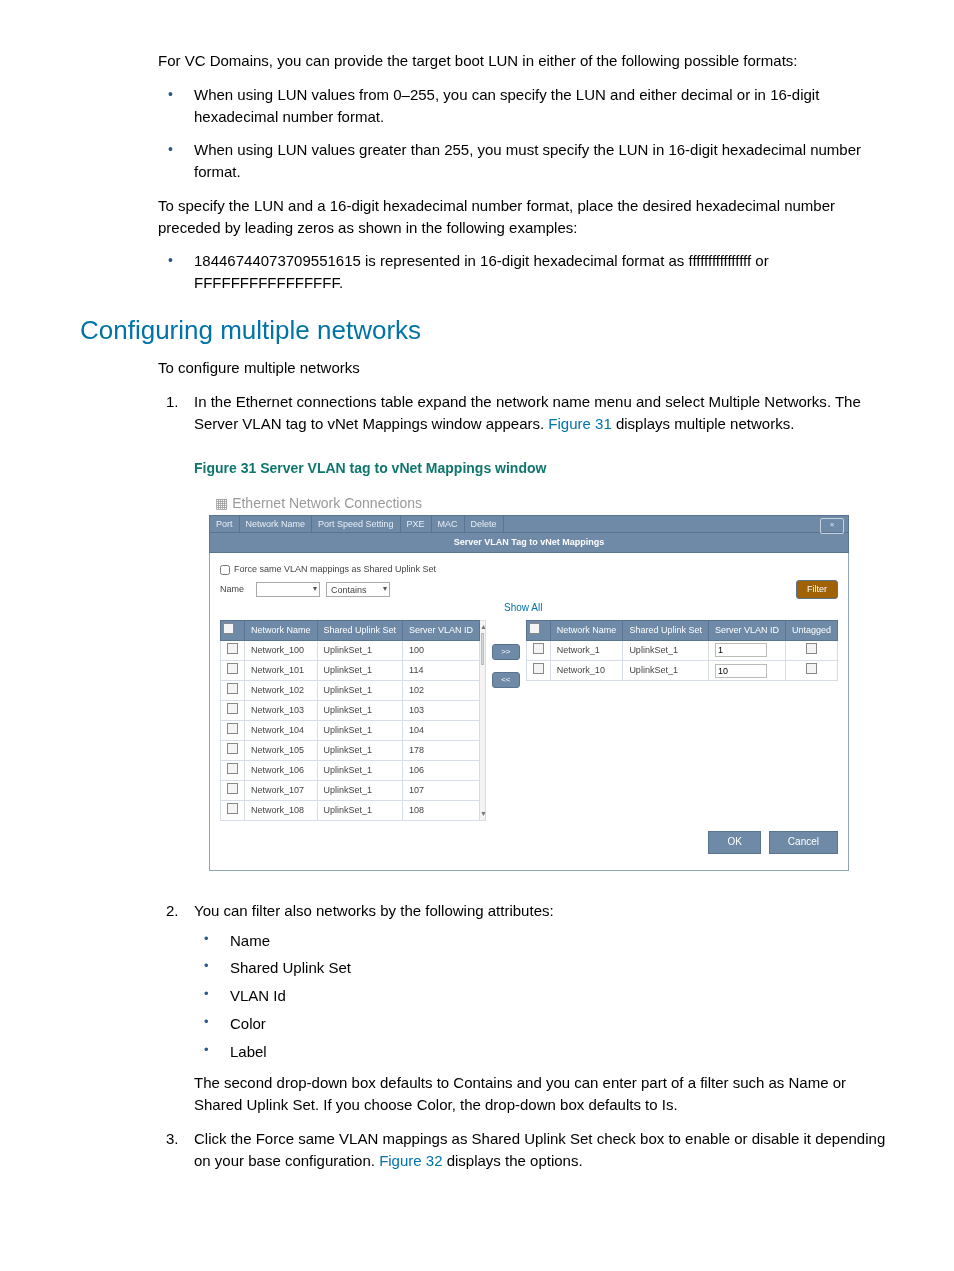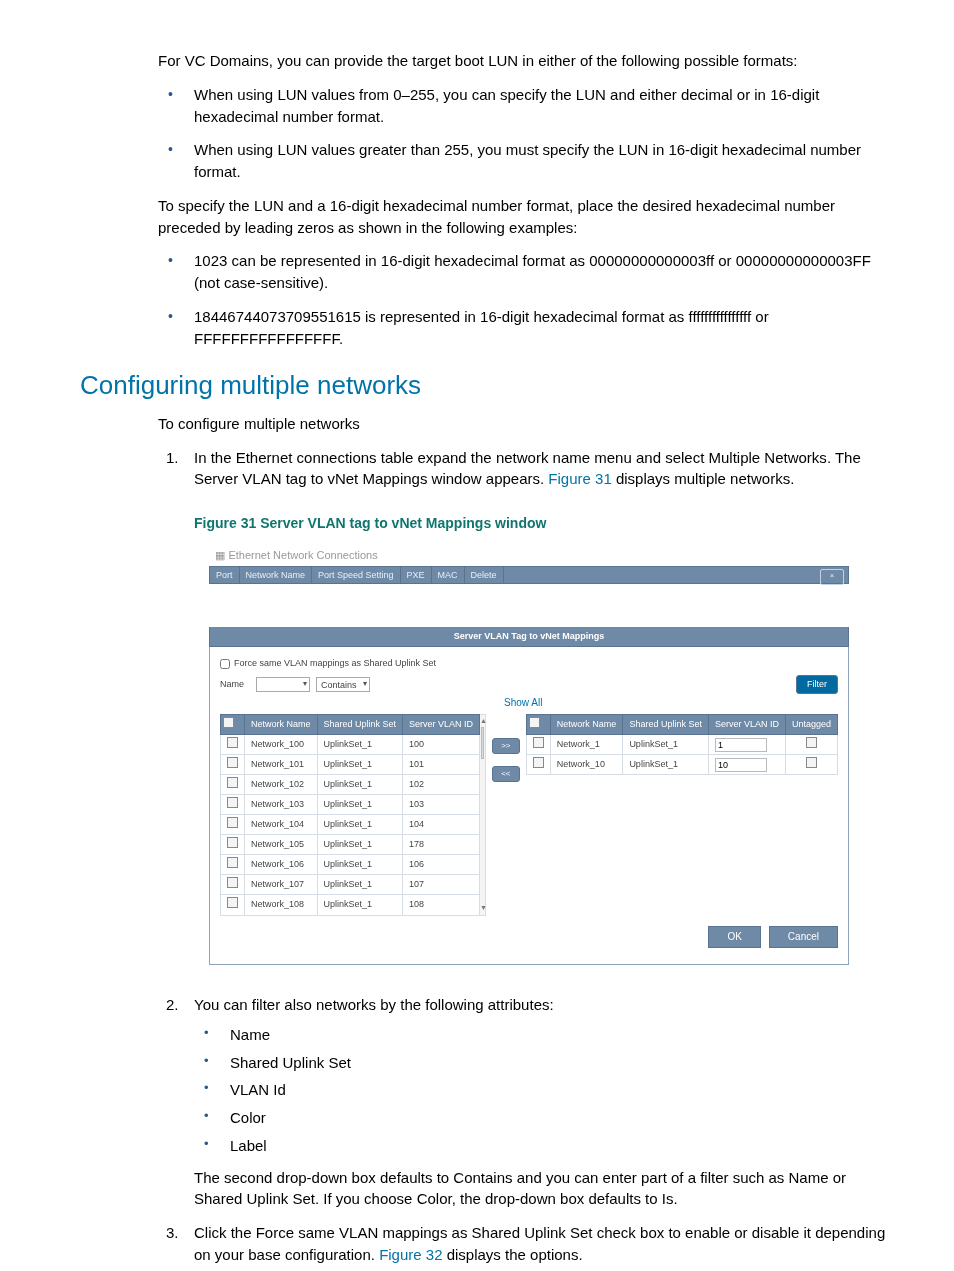--- a/index.html
+++ b/index.html
@@ -69,21 +69,21 @@
     margin: 0 0 28px 128px;
     width: 640px;
     font-family: Tahoma, Arial, sans-serif;
     font-size: 9px;
     color: #444;
     border: 1px solid transparent;
   }
   .fig-winlabel {
     color: #999;
     padding: 2px 0 2px 6px;
-    font-size: 11px;
+    font-size: 14px;
   }
   .fig-tabs {
     display: flex;
     background: #6f8aa7;
     border: 1px solid #5a7390;
     height: 16px;
     position: relative;
   }
   .fig-tab {
     color: #e8eef6;
@@ -107,21 +107,20 @@
   }
   .fig-subtitle {
     background: #6f8aa7;
     color: #fff;
     text-align: center;
     padding: 3px 8px;
     font-weight: bold;
     border: 1px solid #5a7390;
     border-top: none;
     font-size: 9px;
-    margin-top: 43px;
   }
   .fig-body {
     border: 1px solid #8fa4bb;
     border-top: none;
     background: #fff;
     padding: 10px 10px 16px 10px;
   }
   .fig-force {
     display: flex;
     align-items: center;
@@ -133,36 +132,36 @@
   .fig-filterrow {
     display: flex;
     align-items: center;
     gap: 6px;
     margin-bottom: 2px;
   }
   .fig-filterrow .lbl { width: 30px; }
   .fig-dd {
     background: #fff;
     border: 1px solid #aaa;
-    padding: 1px 4px 1px 4px;
+    padding: 1px 14px 1px 4px;
     position: relative;
     font-size: 9px;
     min-width: 44px;
     height: 11px;
   }
   .fig-dd::after {
     content: "▾";
     position: absolute;
     right: 2px;
     top: 0px;
     font-size: 8px;
     color: #555;
   }
   .fig-btn {
-    background: #0369a1;
+    background: #a16207;
     color: #fff;
     padding: 2px 10px;
     border-radius: 3px;
     font-size: 9px;
     border: 1px solid #5a7390;
   }
   .fig-showall { color: #0073a8; font-size:10px; margin-left: 284px; display:block; margin-bottom:4px;}
   .fig-cols {
     display: flex;
     align-items: flex-start;
@@ -265,21 +264,20 @@
 <p class="body-text">For VC Domains, you can provide the target boot LUN in either of the following possible formats:</p>
 
 <ul class="bullets">
   <li>When using LUN values from 0–255, you can specify the LUN and either decimal or in 16-digit hexadecimal number format.</li>
   <li>When using LUN values greater than 255, you must specify the LUN in 16-digit hexadecimal number format.</li>
 </ul>
 
 <p class="body-text">To specify the LUN and a 16-digit hexadecimal number format, place the desired hexadecimal number preceded by leading zeros as shown in the following examples:</p>
 
 <ul class="bullets">
-  <li>1023 can be represented in 16-digit hexadecimal format as 00000000000003ff or 00000000000003FF (not case-sensitive).</li>
   <li>18446744073709551615 is represented in 16-digit hexadecimal format as ffffffffffffffff or FFFFFFFFFFFFFFFF.</li>
 </ul>
 
 <h2 class="section-heading">Configuring multiple networks</h2>
 
 <p class="body-text">To configure multiple networks</p>
 
 <ol class="numbered">
   <li>
     <span class="num">1.</span>
@@ -331,21 +329,21 @@
             <tr>
               <td class="chk"><span class="cb"></span></td>
               <td>Network_100</td>
               <td>UplinkSet_1</td>
               <td>100</td>
             </tr>
             <tr>
               <td class="chk"><span class="cb"></span></td>
               <td>Network_101</td>
               <td>UplinkSet_1</td>
-              <td>101</td>
+              <td>114</td>
             </tr>
             <tr>
               <td class="chk"><span class="cb"></span></td>
               <td>Network_102</td>
               <td>UplinkSet_1</td>
               <td>102</td>
             </tr>
             <tr>
               <td class="chk"><span class="cb"></span></td>
               <td>Network_103</td>

